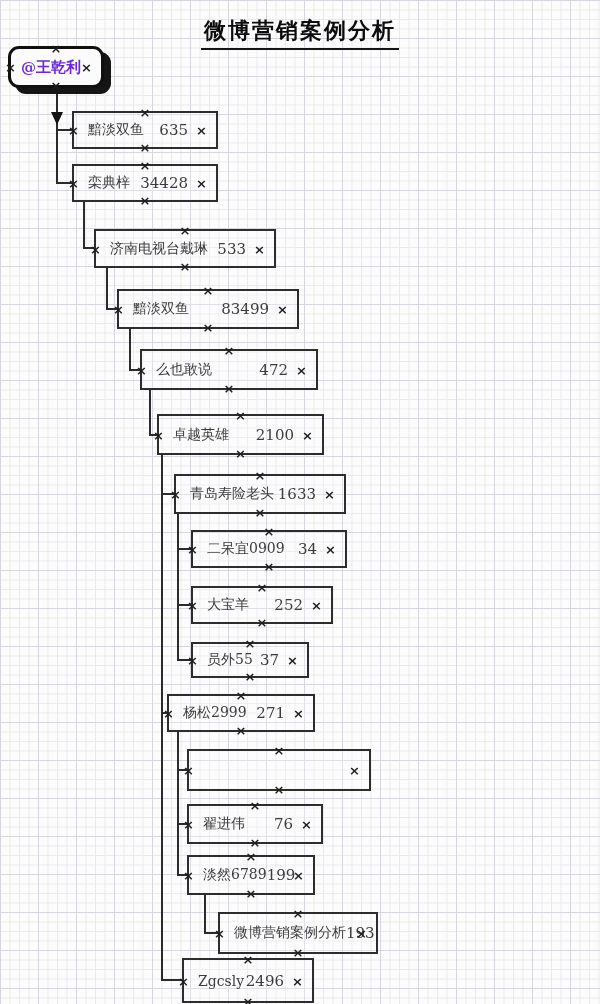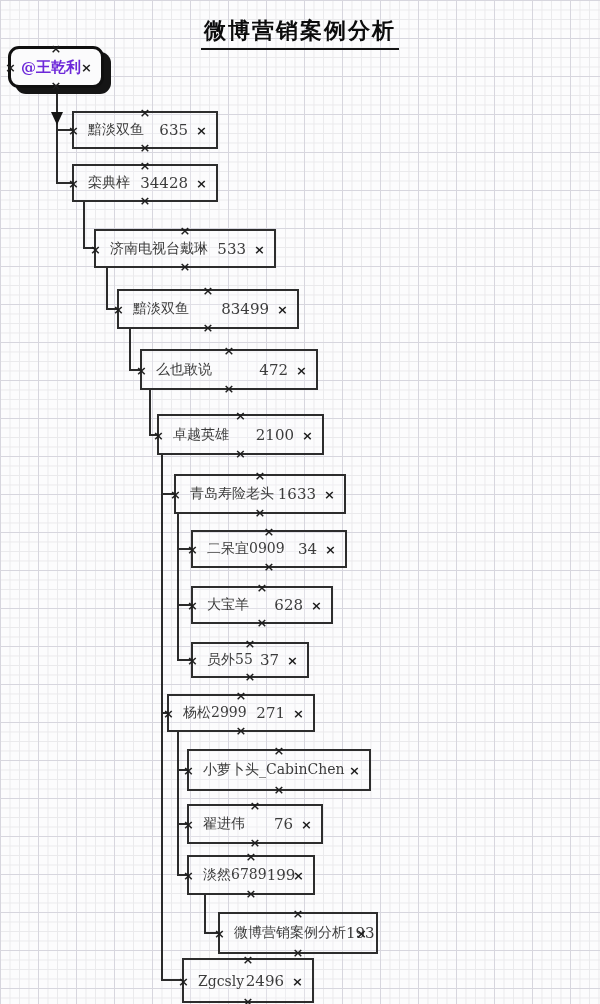--- a/index.html
+++ b/index.html
@@ -137,21 +137,21 @@
       <div class="node" style="left: 191px; top: 530px; width: 156px; height: 38px;">
         <span class="label">二呆宜0909</span>
         <span class="value">34</span>
         <span class="handle h-left">×</span>
         <span class="handle h-right">×</span>
         <span class="handle h-top">×</span>
         <span class="handle h-bottom">×</span>
       </div>
       <div class="node" style="left: 191px; top: 586px; width: 142px; height: 38px;">
         <span class="label">大宝羊</span>
-        <span class="value">628</span>
+        <span class="value">252</span>
         <span class="handle h-left">×</span>
         <span class="handle h-right">×</span>
         <span class="handle h-top">×</span>
         <span class="handle h-bottom">×</span>
       </div>
       <div class="node" style="left: 191px; top: 642px; width: 118px; height: 36px;">
         <span class="label">员外55</span>
         <span class="value">37</span>
         <span class="handle h-left">×</span>
         <span class="handle h-right">×</span>
@@ -160,21 +160,20 @@
       </div>
       <div class="node" style="left: 167px; top: 694px; width: 148px; height: 38px;">
         <span class="label">杨松2999</span>
         <span class="value">271</span>
         <span class="handle h-left">×</span>
         <span class="handle h-right">×</span>
         <span class="handle h-top">×</span>
         <span class="handle h-bottom">×</span>
       </div>
       <div class="node" style="left: 187px; top: 749px; width: 184px; height: 42px;">
-        <span class="label">小萝卜头_CabinChen</span>
         <span class="value"></span>
         <span class="handle h-left">×</span>
         <span class="handle h-right">×</span>
         <span class="handle h-top">×</span>
         <span class="handle h-bottom">×</span>
       </div>
       <div class="node" style="left: 187px; top: 804px; width: 136px; height: 40px;">
         <span class="label">翟进伟</span>
         <span class="value">76</span>
         <span class="handle h-left">×</span>

